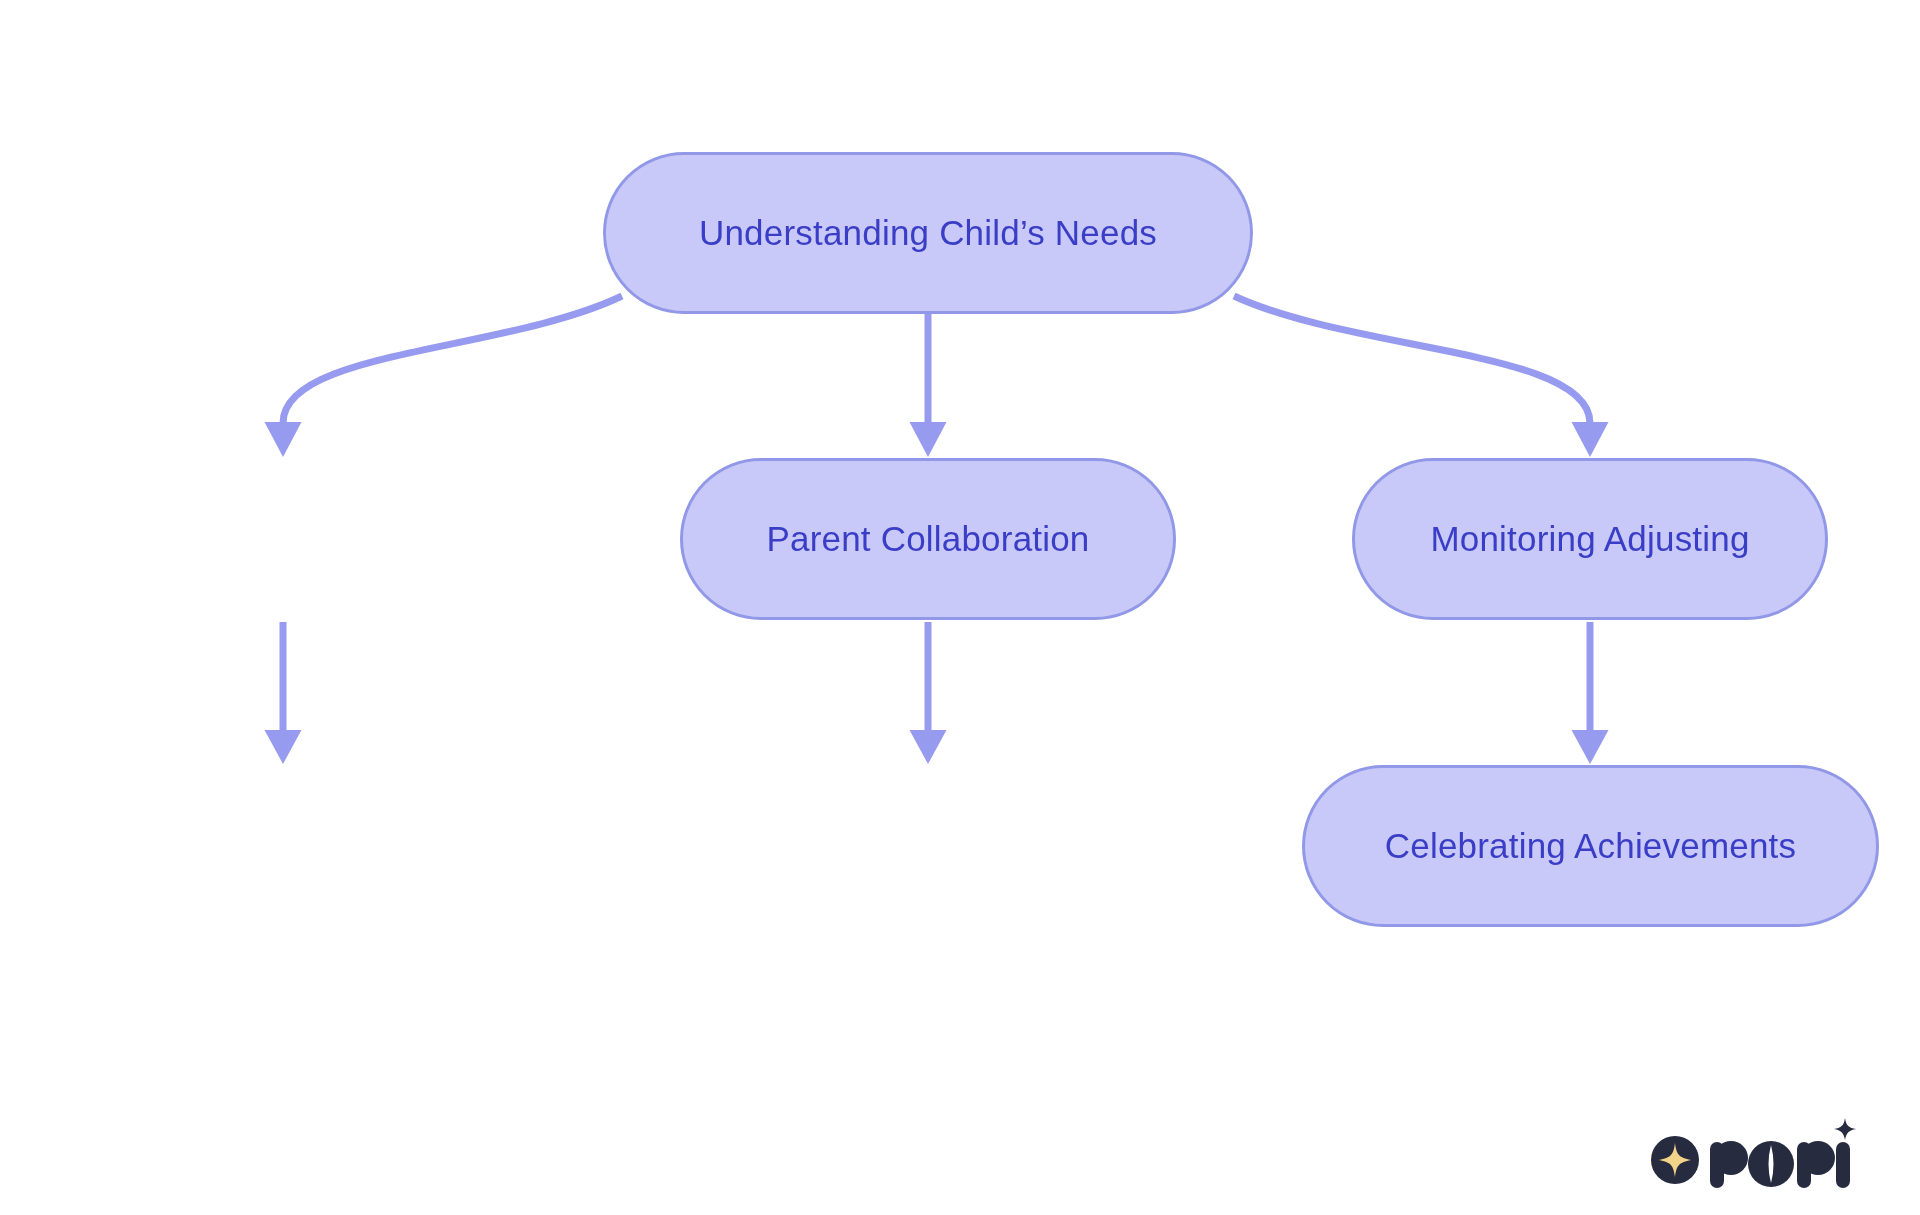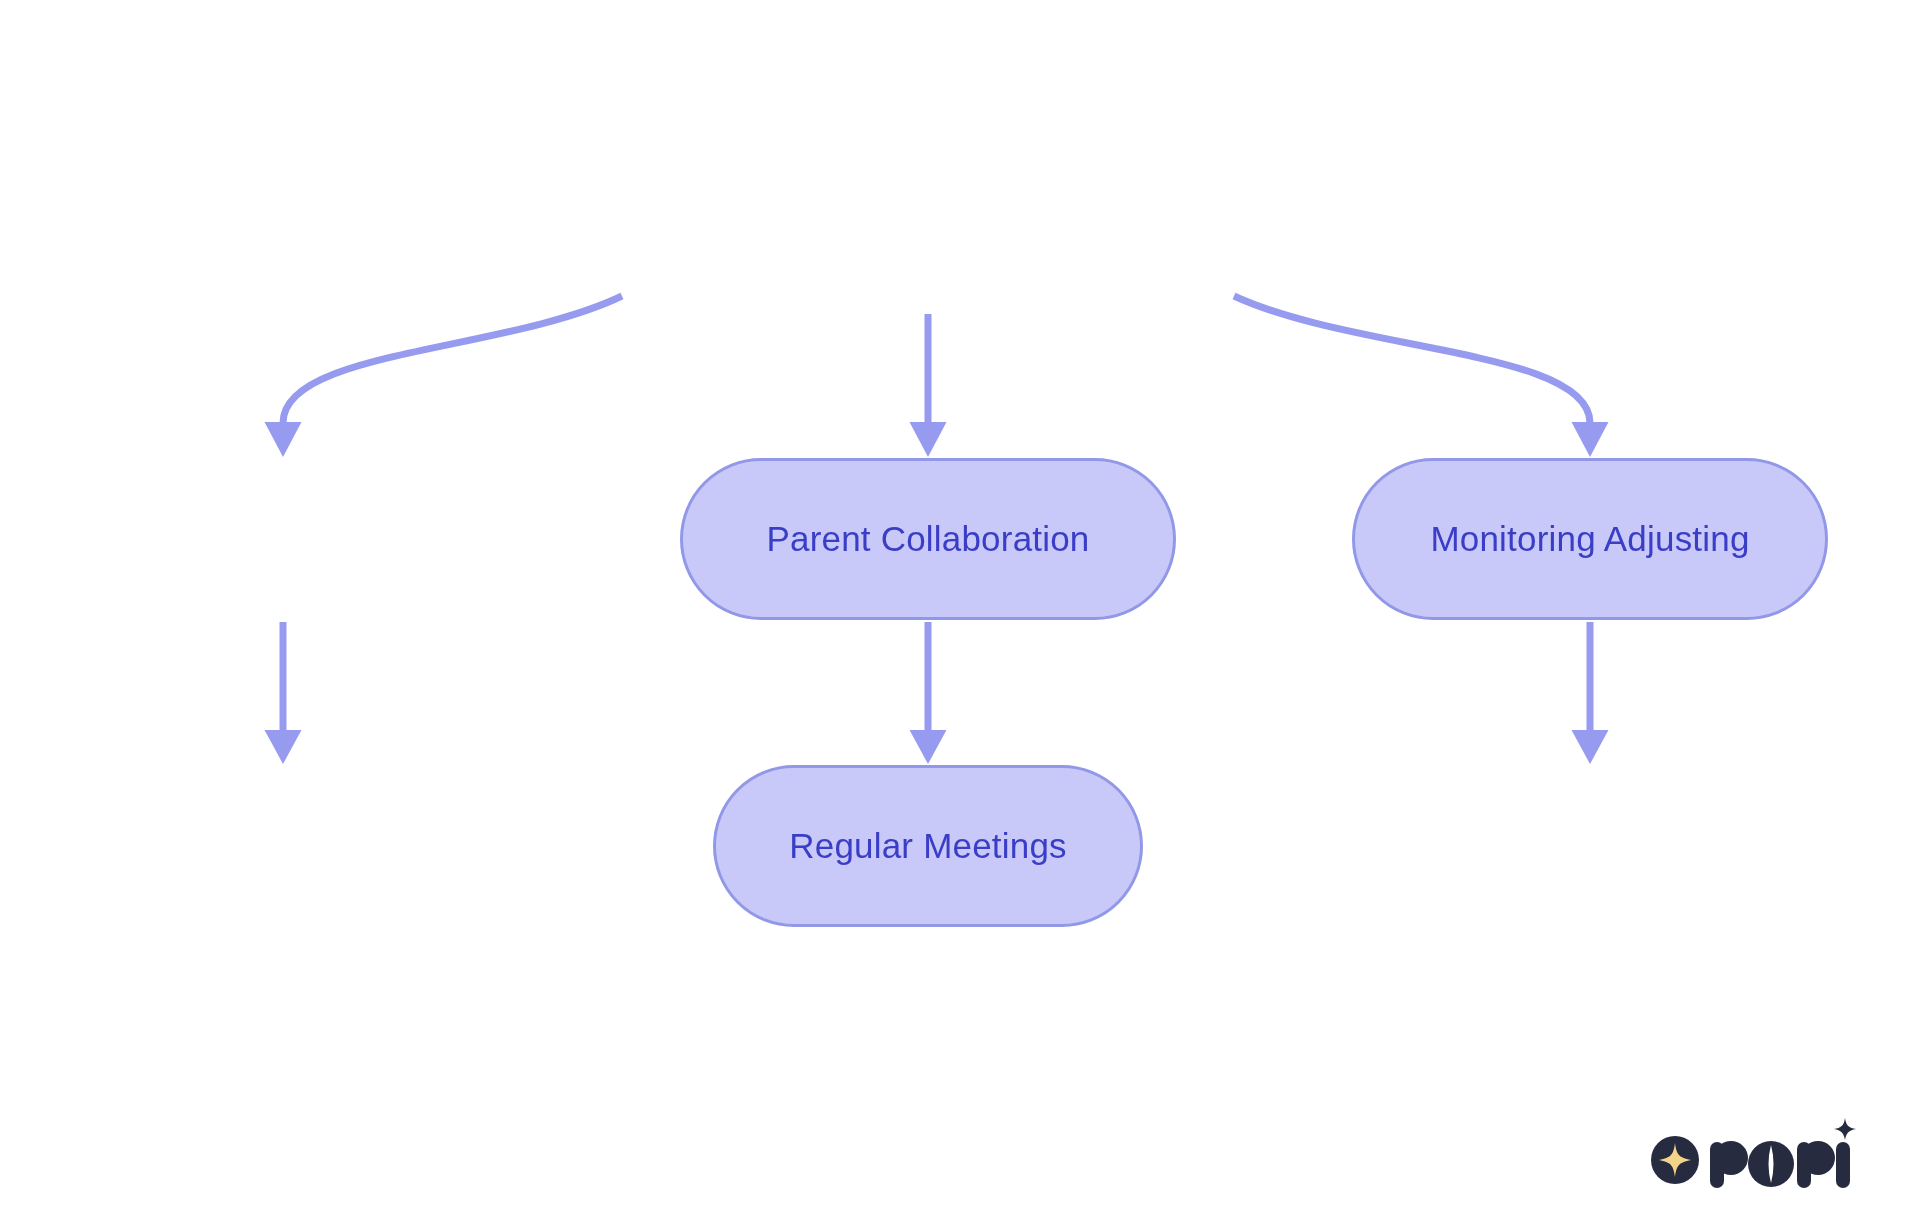--- a/index.html
+++ b/index.html
@@ -85,28 +85,31 @@
     <g fill="#969bf0" stroke="none">
       <path d="M 264.5 422 H 301.5 L 283 457 Z"></path>
       <path d="M 909.5 422 H 946.5 L 928 457 Z"></path>
       <path d="M 1571.5 422 H 1608.5 L 1590 457 Z"></path>
       <path d="M 264.5 730 H 301.5 L 283 764 Z"></path>
       <path d="M 909.5 730 H 946.5 L 928 764 Z"></path>
       <path d="M 1571.5 730 H 1608.5 L 1590 764 Z"></path>
     </g>
   </svg>
 
+  <div class="node node-root">
+    <span>Understanding Child’s Needs</span>
+  </div>
   <div class="node node-parent">
     <span>Parent Collaboration</span>
   </div>
   <div class="node node-monitoring">
     <span>Monitoring Adjusting</span>
   </div>
-  <div class="node node-regular">
-    <span>Regular Meetings</span>
+  <div class="node node-celebrating">
+    <span>Celebrating Achievements</span>
   </div>
 
   <div class="logo" aria-label="rori">
     <span class="sr-only">rori</span>
     <svg viewBox="0 0 215 76" xmlns="http://www.w3.org/2000/svg">
 
       <g>
         <circle cx="30" cy="44" r="24" fill="#272b40"></circle>
         <path fill="#f2d388" d="M30,27 C31.6,39 34,41.4 46,44 C34,46.6 31.6,49 30,61
                                  C28.4,49 26,46.6 14,44 C26,41.4 28.4,39 30,27 Z"></path>

